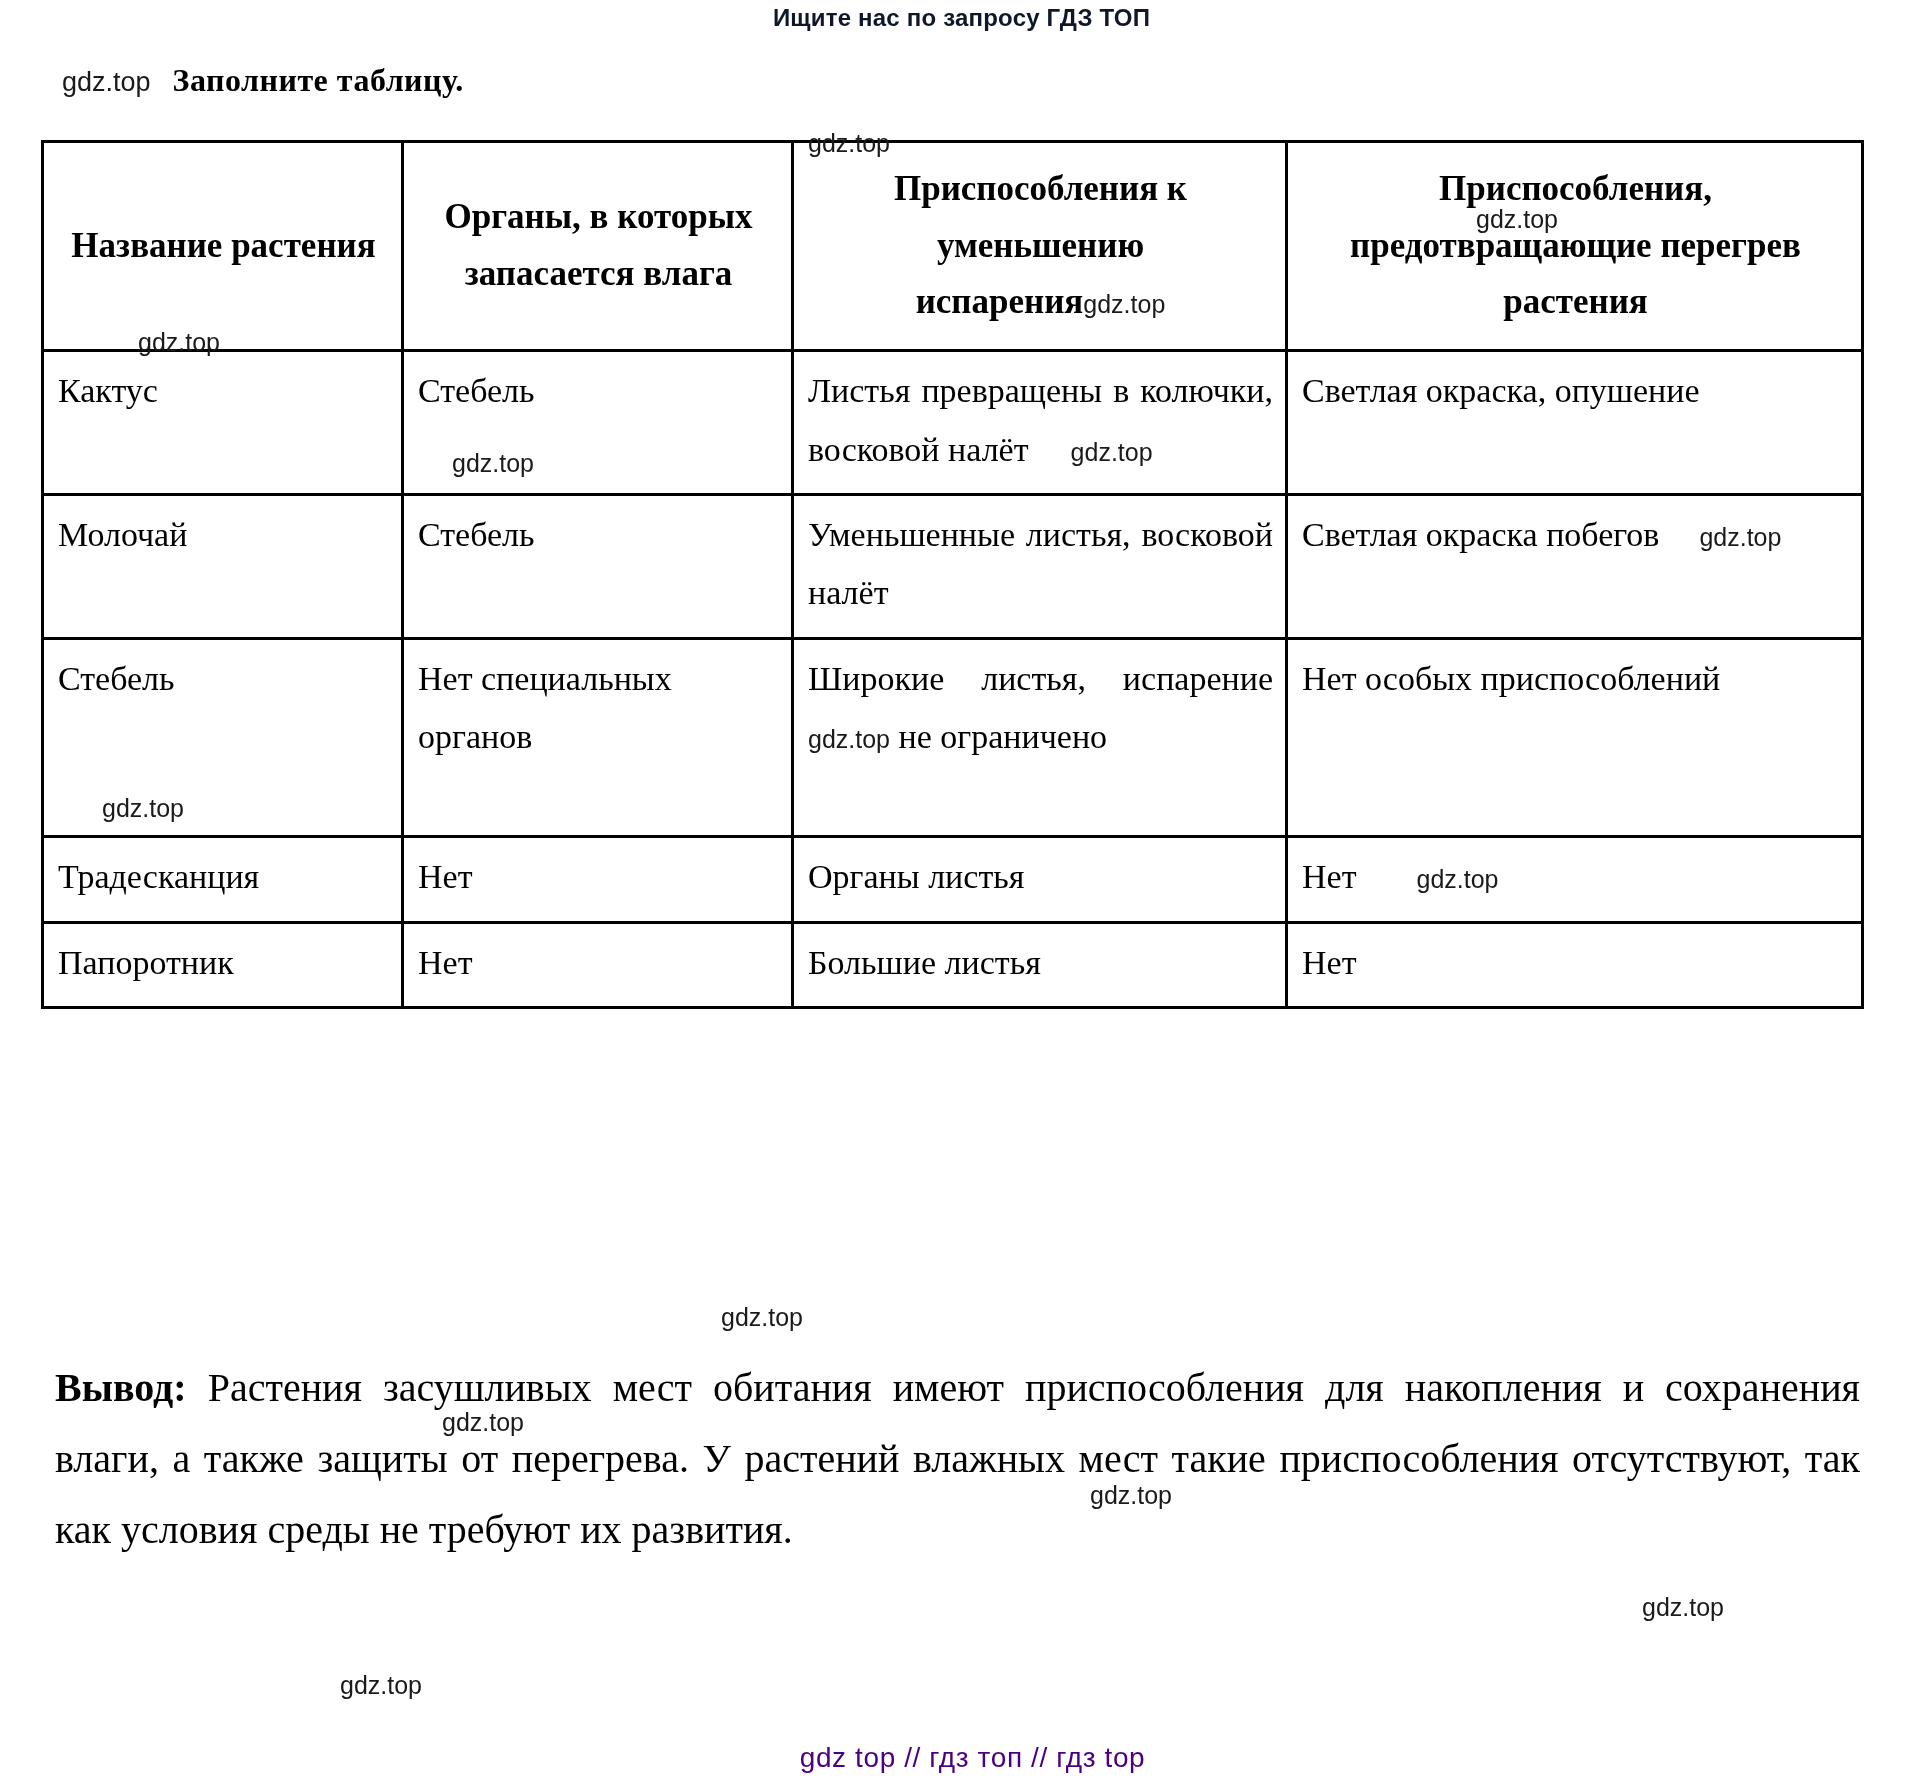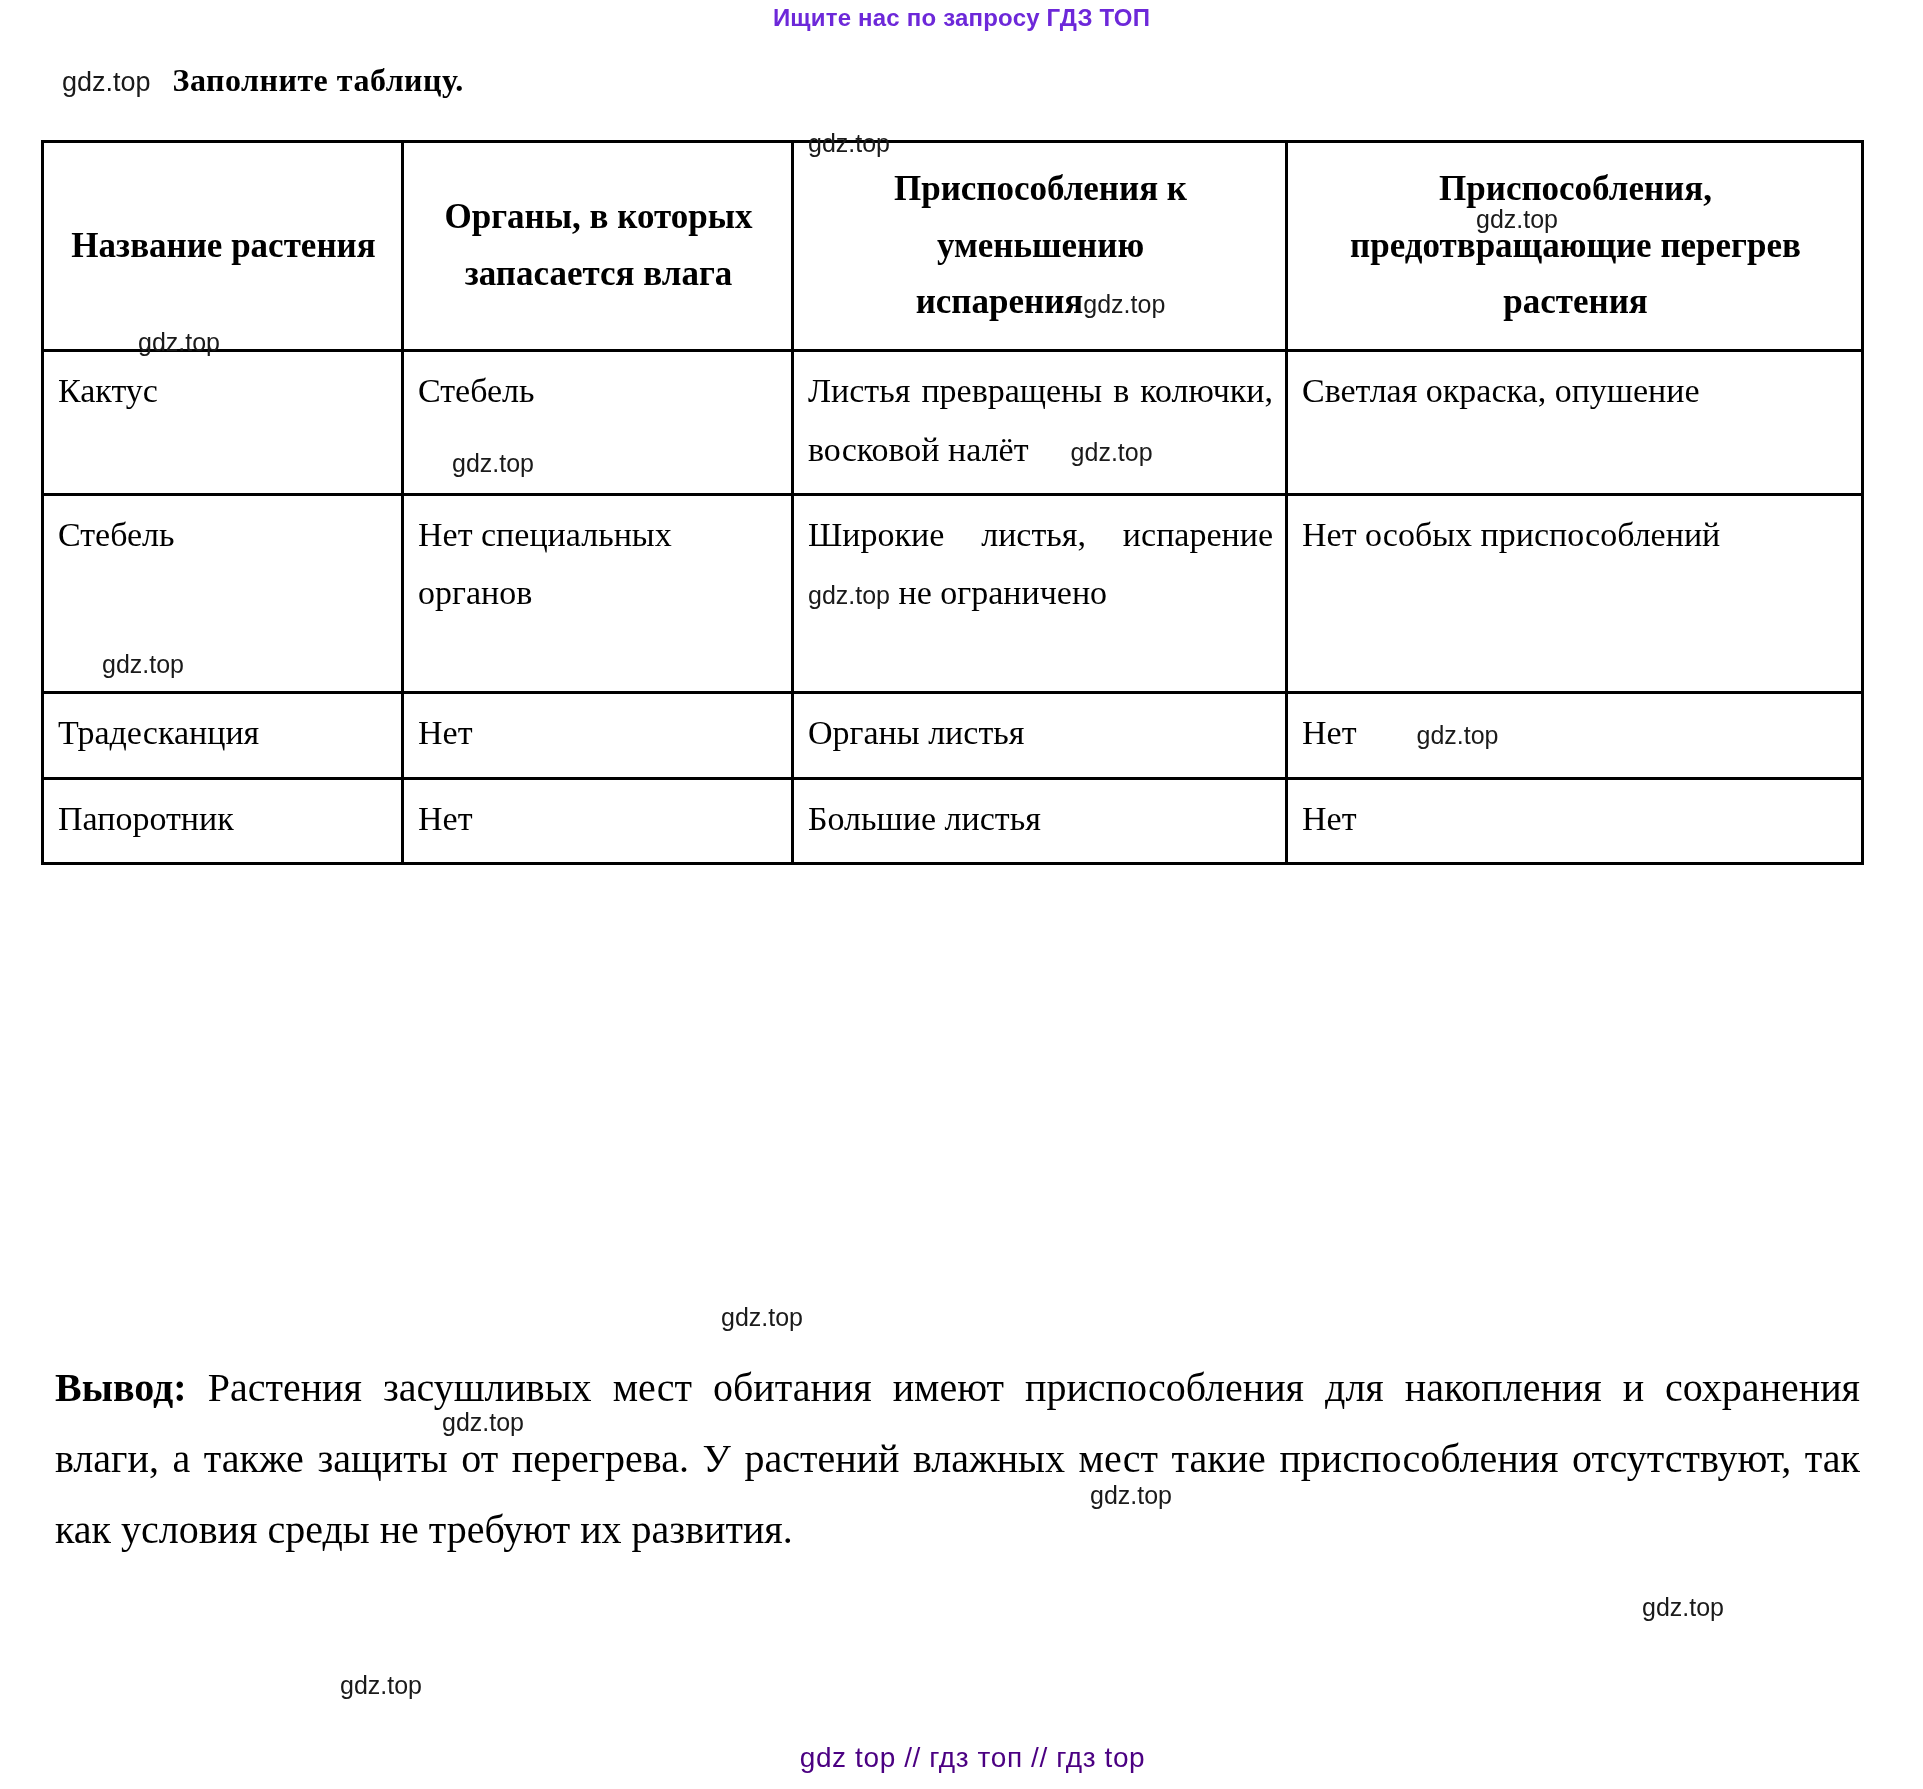--- a/index.html
+++ b/index.html
@@ -19,21 +19,21 @@
   
   .promo {
     position: absolute;
     top: 4px;
     left: 0;
     width: 1923px;
     text-align: center;
     font-family: "Liberation Sans", "DejaVu Sans", sans-serif;
     font-size: 24px;
     font-weight: 600;
-    color: #6d28d9;
+    color: #0f172a;
     letter-spacing: 0.2px;
   }
 
   
   .title-row {
     position: absolute;
     top: 62px;
     left: 62px;
     display: flex;
     align-items: baseline;
@@ -175,20 +175,26 @@
       <td>Кактус</td>
       <td>
         <span>Стебель</span>
         <div class="wm" style="margin-top:30px; margin-left:34px;">gdz.top</div>
       </td>
       <td class="just"><span>Листья превращены в колючки, восковой налёт</span><span class="wm wm-in" style="margin-left:42px;">gdz.top</span></td>
       <td class="just">Светлая окраска, опушение</td>
     </tr>
 
 
+    <tr>
+      <td>Молочай</td>
+      <td>Стебель</td>
+      <td class="just">Уменьшенные листья, восковой налёт</td>
+      <td class="just"><span>Светлая окраска побегов</span><span class="wm wm-in" style="margin-left:40px;">gdz.top</span></td>
+    </tr>
 
     <tr>
       <td>
         <span>Стебель</span>
         <div class="wm" style="margin-top:88px; margin-left:44px;">gdz.top</div>
       </td>
       <td>Нет специальных органов</td>
       <td class="just"><span>Широкие листья, испарение</span> <span class="wm wm-in">gdz.top</span> <span>не ограничено</span></td>
       <td class="just">Нет особых приспособлений</td>
     </tr>

